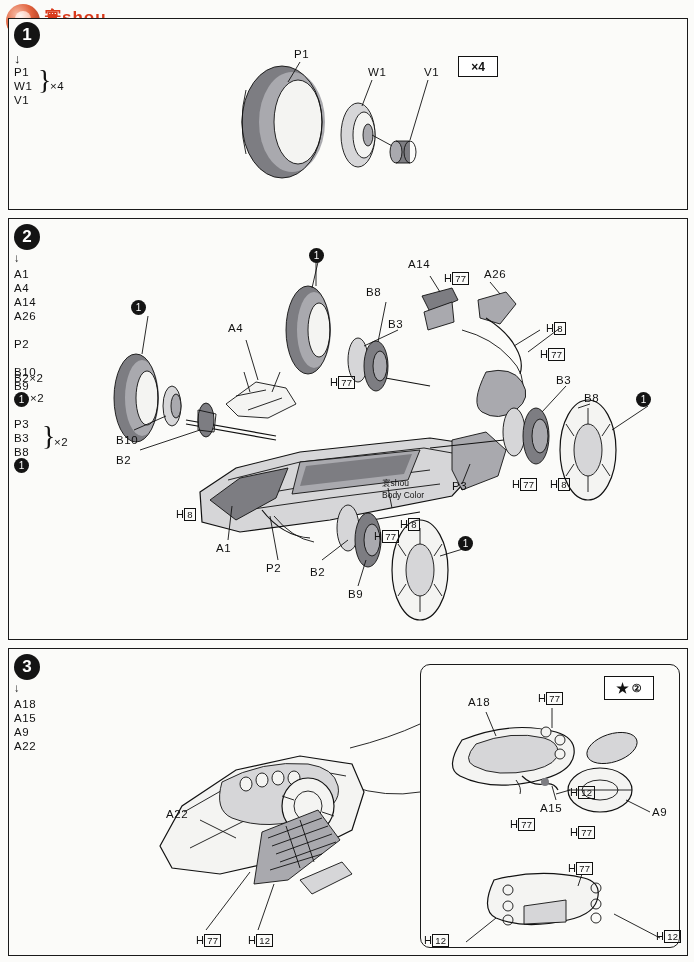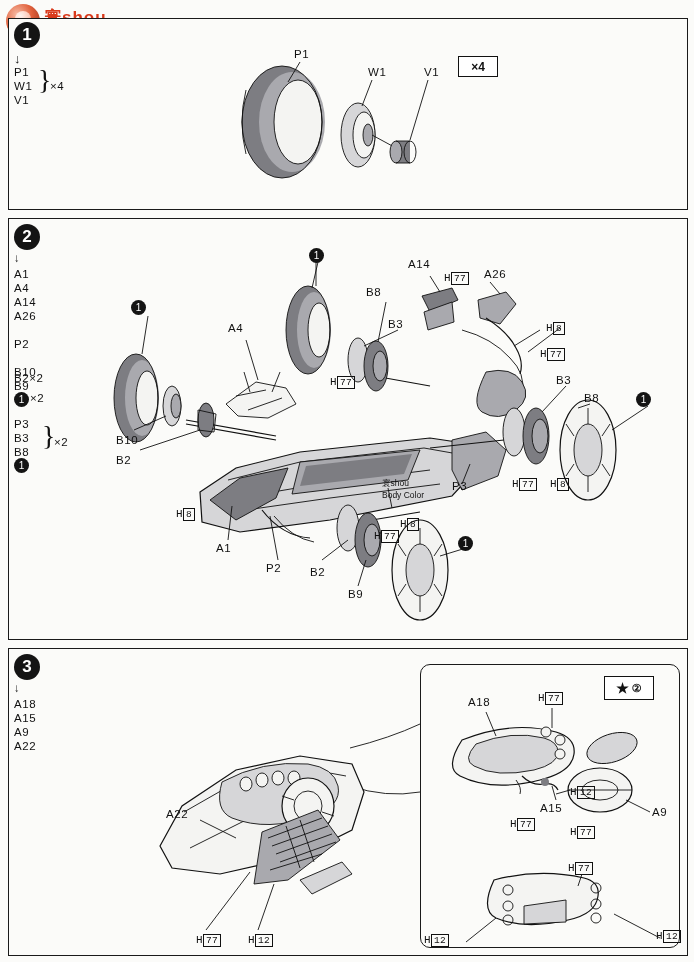--- a/index.html
+++ b/index.html
@@ -34,21 +34,21 @@
 
   .lbl{position:absolute;font-size:11.5px;letter-spacing:.6px;color:#111;white-space:nowrap;}
   .jp{position:absolute;font-size:8.5px;color:#111;white-space:nowrap;letter-spacing:0;}
 
   .boxed{position:absolute;border:1.4px solid #111;background:#fff;color:#111;
     font-weight:bold;font-size:12px;display:flex;align-items:center;justify-content:center;padding:0 4px;}
 
   .circnum{position:absolute;width:15px;height:15px;border-radius:50%;background:#141414;color:#fff;
     font-size:10px;display:flex;align-items:center;justify-content:center;}
 
-  .hpart{position:absolute;font-size:11px;white-space:nowrap;letter-spacing:.3px;font-family:Liberation Mono, monospace;}
+  .hpart{position:absolute;font-size:11px;white-space:nowrap;letter-spacing:.3px;}
   .hbox{display:inline-block;border:1.1px solid #111;padding:0 2px;font-size:9.5px;line-height:11px;}
 
   svg{position:absolute;left:0;top:0;overflow:visible;}
   .ln{stroke:#111;stroke-width:0.9;fill:none;}
   .ln2{stroke:#111;stroke-width:1.2;fill:none;}
   .fil-d{fill:#7d7d82;}
   .fil-m{fill:#a9a9ae;}
   .fil-l{fill:#d6d6d8;}
   .fil-w{fill:#f4f4f2;}
   .brace{position:absolute;font-size:28px;line-height:28px;font-family:"Liberation Serif",serif;}

